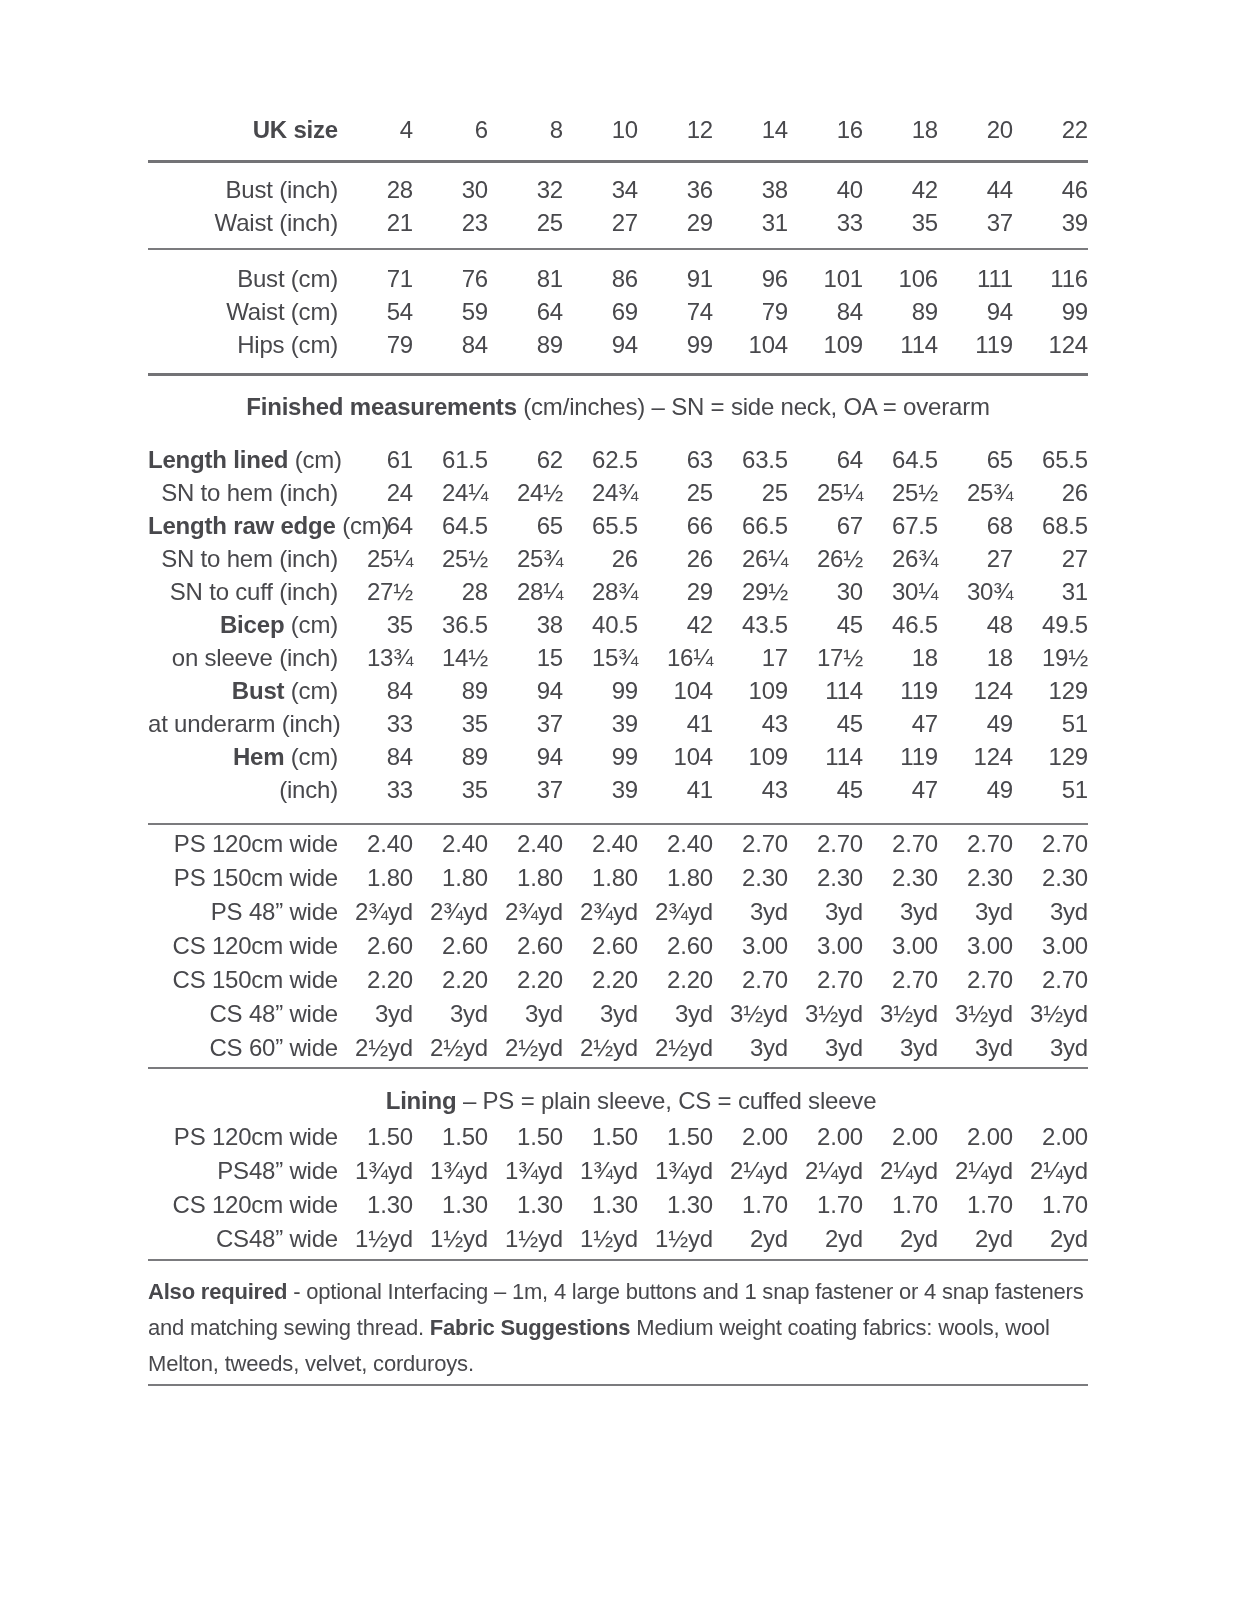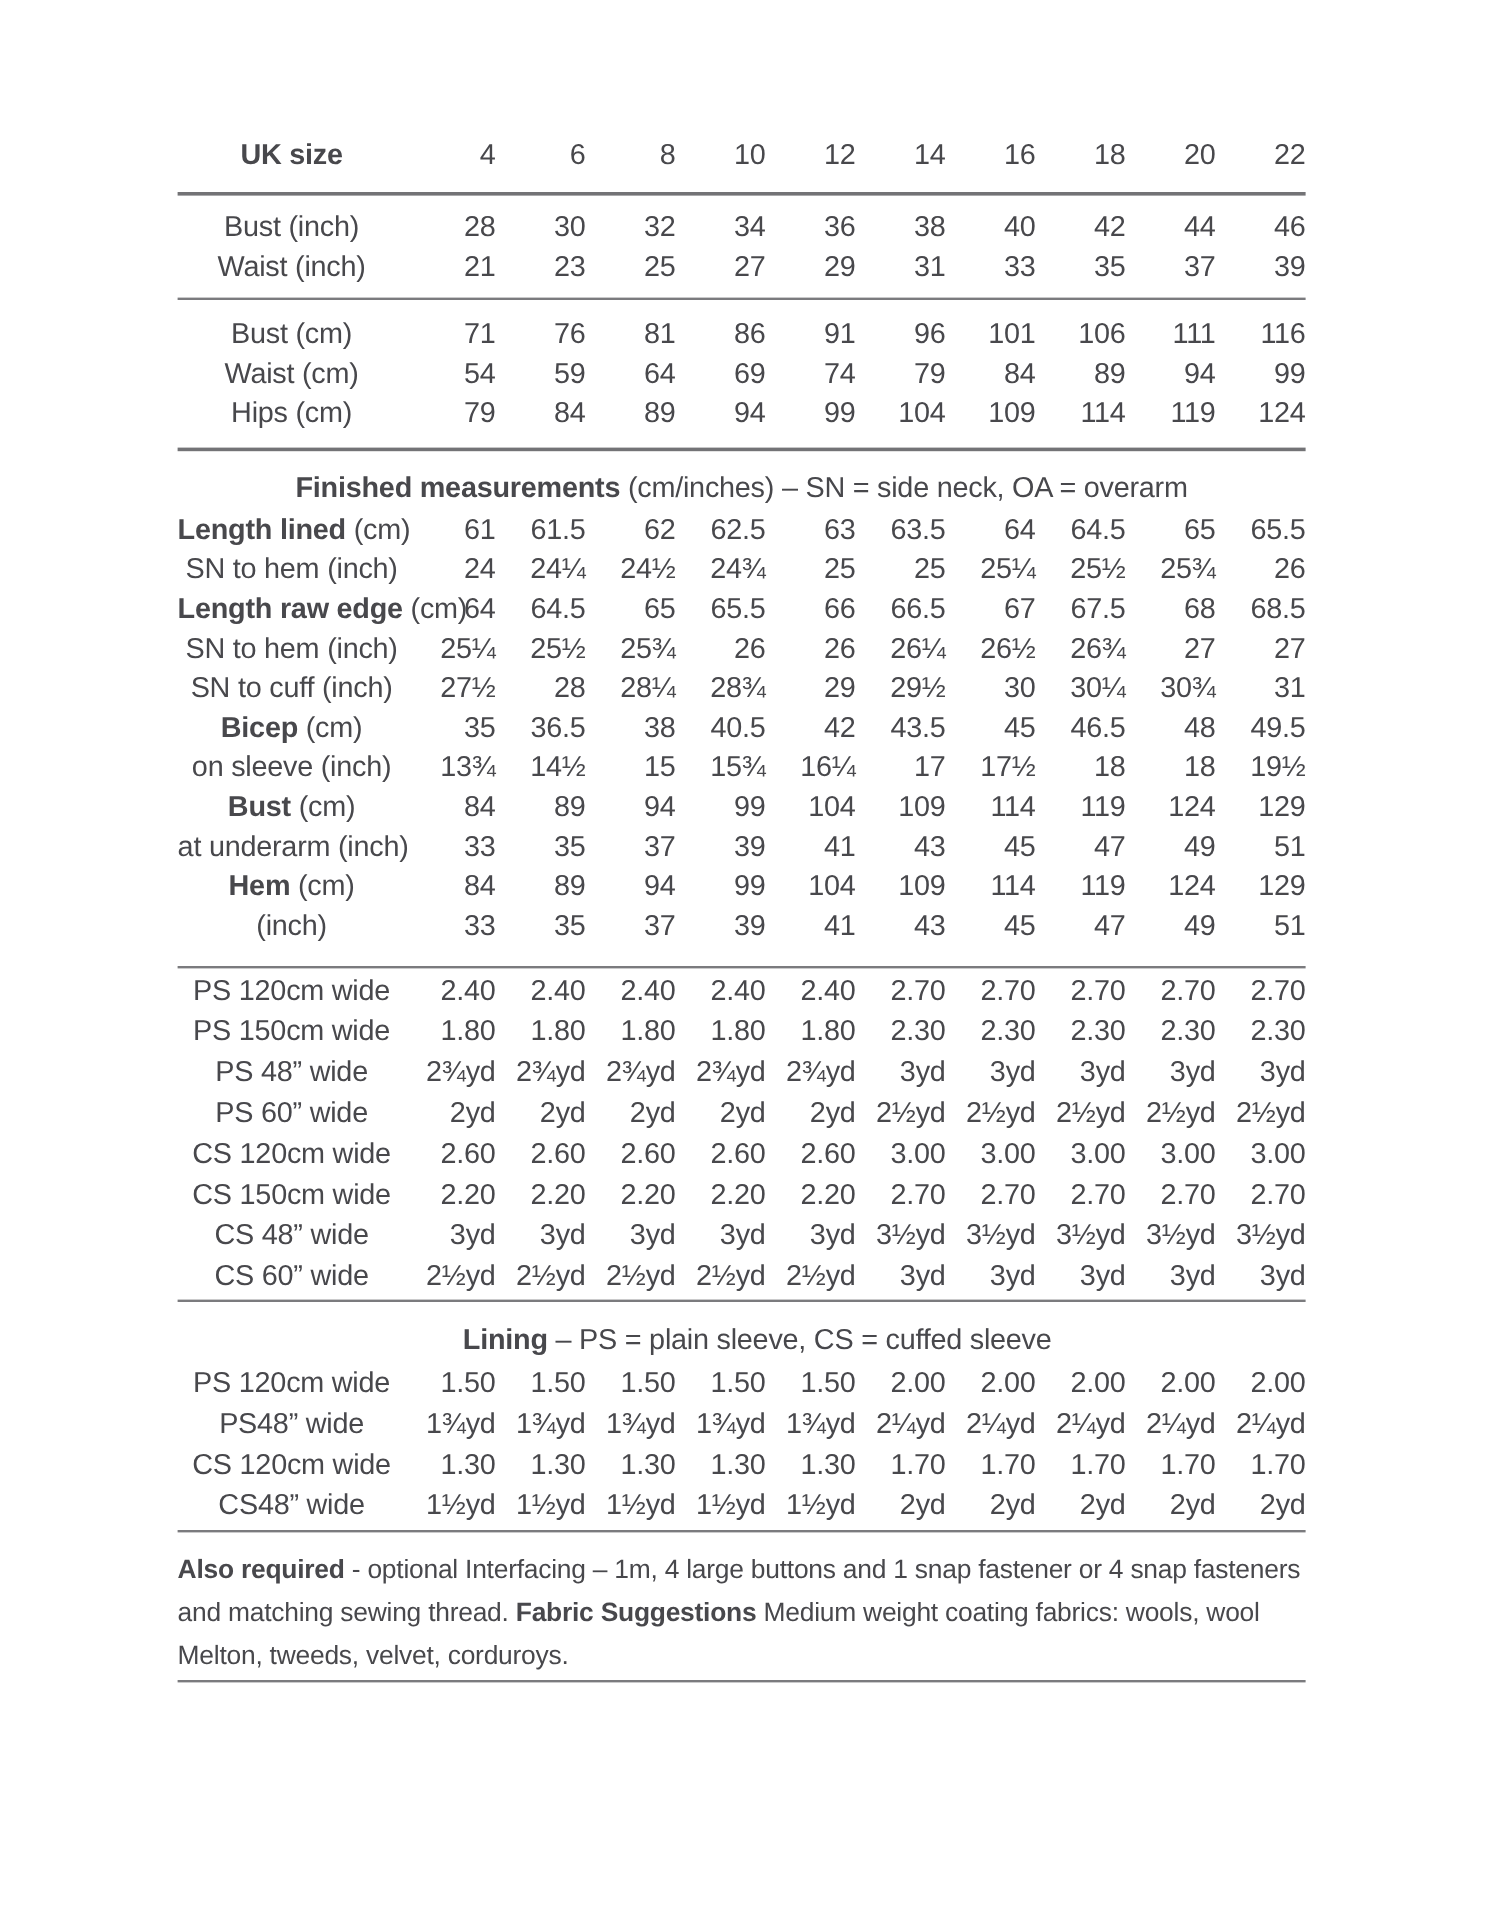--- a/index.html
+++ b/index.html
@@ -7,35 +7,35 @@
     width:1240px;height:1600px;background:#ffffff;
     font-family:"Liberation Sans",sans-serif;
     color:#48484c;
     -webkit-font-smoothing:antialiased;
   }
   .page{margin-left:148px;width:940px;padding-top:113px;}
   table{border-collapse:collapse;table-layout:fixed;width:940px;font-size:24px;color:#48484c;}
   td{padding:0;height:33px;vertical-align:middle;letter-spacing:-0.2px;}
   .t34 td{height:34px;}
   td.num{text-align:right;}
-  td.label{text-align:center;white-space:nowrap;overflow:visible;}
+  td.label{text-align:right;white-space:nowrap;overflow:visible;}
   .b{font-weight:bold;}
   .rule{height:2px;background:#7b7b7e;width:940px;}
   .rule.thick{height:3px;background:#737376;}
   .sec-title{font-size:24px;height:33px;line-height:33px;letter-spacing:-0.2px;white-space:nowrap;text-align:center;}
   .sec-title.h34{height:34px;line-height:34px;}
   .para{font-size:22px;line-height:36px;width:938px;letter-spacing:-0.2px;}
   
   #ruleA{margin-top:14px;}
   #tbl-inch{margin-top:10px;}
   #ruleB{margin-top:9px;}
   #tbl-cm{margin-top:12px;}
   #ruleC{margin-top:12px;}
   #finished-title{margin-top:14px;}
-  #tbl-finished{margin-top:2px;}
+  #tbl-finished{margin-top:20px;}
   #ruleD{margin-top:17px;}
   #fabric-title{margin-top:18px;}
   #tbl-fabric{margin-top:2px;}
   #ruleE{margin-top:2px;}
   #lining-title{margin-top:15px;margin-left:26px;}
   #tbl-lining{margin-top:2px;}
   #ruleF{margin-top:3px;}
   #also-note{margin-top:13px;}
   #ruleG{margin-top:2px;}
 </style>
@@ -351,33 +351,20 @@
           <td class="num">2¾yd</td>
           <td class="num">2¾yd</td>
           <td class="num">2¾yd</td>
           <td class="num">3yd</td>
           <td class="num">3yd</td>
           <td class="num">3yd</td>
           <td class="num">3yd</td>
           <td class="num">3yd</td>
         </tr>
         <tr>
-          <td class="label"><span>PS 60” wide</span></td>
-          <td class="num">2yd</td>
-          <td class="num">2yd</td>
-          <td class="num">2yd</td>
-          <td class="num">2yd</td>
-          <td class="num">2yd</td>
-          <td class="num">2½yd</td>
-          <td class="num">2½yd</td>
-          <td class="num">2½yd</td>
-          <td class="num">2½yd</td>
-          <td class="num">2½yd</td>
-        </tr>
-        <tr>
           <td class="label"><span>CS 120cm wide</span></td>
           <td class="num">2.60</td>
           <td class="num">2.60</td>
           <td class="num">2.60</td>
           <td class="num">2.60</td>
           <td class="num">2.60</td>
           <td class="num">3.00</td>
           <td class="num">3.00</td>
           <td class="num">3.00</td>
           <td class="num">3.00</td>

